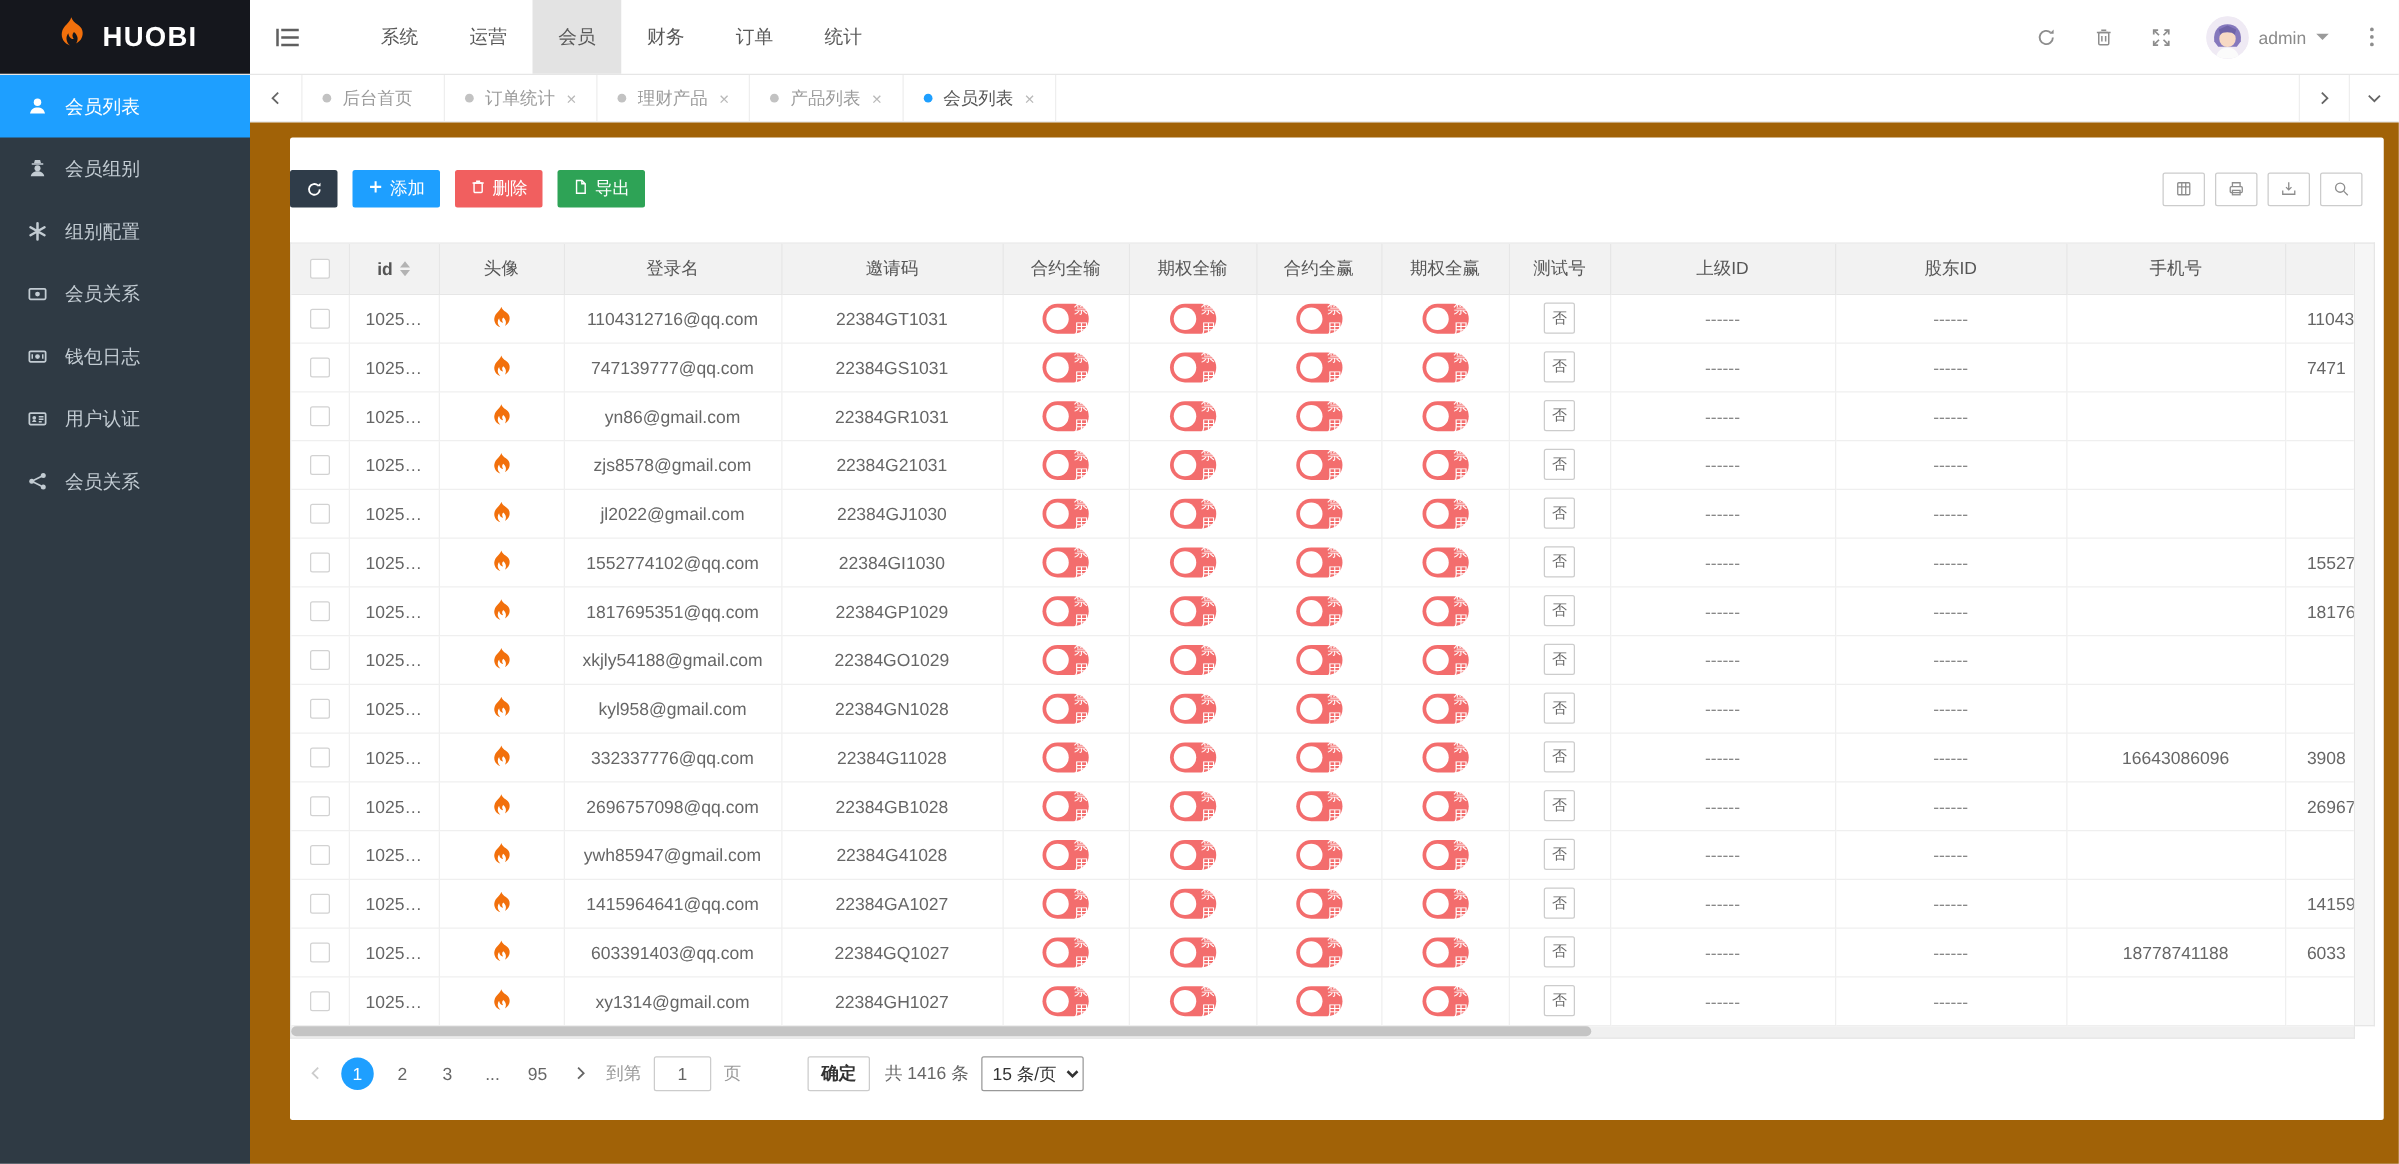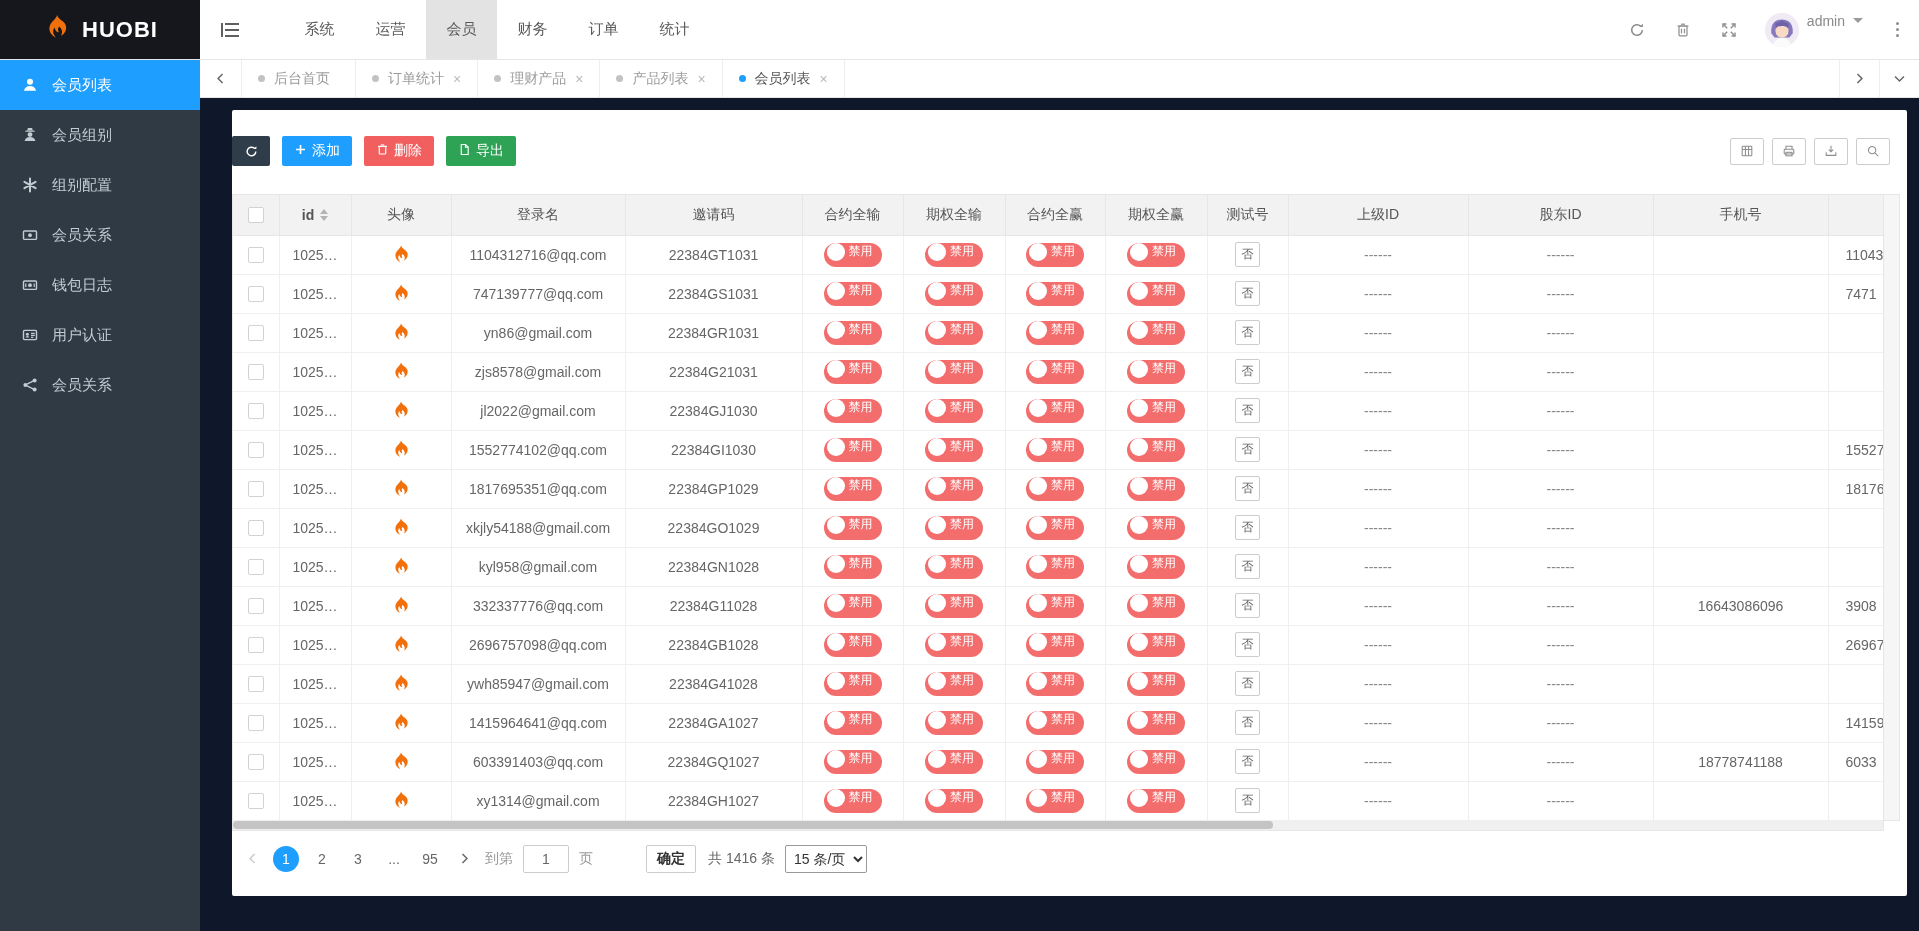--- a/index.html
+++ b/index.html
@@ -19,21 +19,21 @@
   .hamburger .bars span:nth-child(3){top:12px;}
   .hamburger .bars i { position:absolute; left:0; top:0; bottom:0; width:2px; background:#5f5f5f; }
   .nav-menu { display:flex; align-items:stretch; margin-left:24px; }
   .nav-item { width:71px; display:flex; align-items:center; justify-content:center;
     font-size:15px; color:#595959; cursor:pointer; }
   .nav-item.active { background:#e3e3e3; }
   .nav-right { margin-left:auto; display:flex; align-items:center; gap:26px; padding-right:14px; }
   .icon-btn { width:20px; height:20px; display:flex; align-items:center; justify-content:center;
     color:#8d8d8d; cursor:pointer; }
   .icon-btn svg { width:16px; height:16px; }
-  .user-chip { display:flex; align-items:flex-start; gap:8px; cursor:pointer; }
+  .user-chip { display:flex; align-items:center; gap:8px; cursor:pointer; }
   .avatar-img { width:34px; height:34px; border-radius:50%; overflow:hidden; background:#efeaf4; }
   .username { font-size:14px; color:#8a8a8a; }
   .caret-down { width:0; height:0; border:5px solid transparent; border-top-color:#9a9a9a;
     margin-top:5px; }
   .kebab { width:16px; display:flex; flex-direction:column; align-items:center; gap:3px; cursor:pointer; }
   .kebab i { width:3px; height:3px; border-radius:50%; background:#8d8d8d; }
 
   
   .sidebar { position:absolute; top:60px; left:0; bottom:0; width:200px; background:#2f3a44; z-index:20; }
   .side-item { height:50px; display:flex; align-items:center; gap:14px; padding-left:21px;
@@ -55,21 +55,21 @@
   .tab.active { color:#555; }
   .tab.active .dot { background:#1e9fff; }
   .tab .close { font-size:14px; color:#b9b9b9; line-height:1; }
   .tab .close.hidden { visibility:hidden; width:0; }
   .tabbar-right { display:flex; }
   .tab-ctrl { width:40px; display:flex; align-items:center; justify-content:center;
     border-left:1px solid #eee; color:#666; cursor:pointer; }
   .tab-ctrl svg { width:13px; height:13px; }
 
   
-  .content { position:absolute; top:98px; left:200px; right:0; bottom:0; background:#0f172a;
+  .content { position:absolute; top:98px; left:200px; right:0; bottom:0; background:#a16207;
     padding:12px 12px 0 32px; }
   .panel { background:#fff; border-radius:2px; padding:26px 0 22px 0; min-height:786px; }
 
   
   .toolbar { display:flex; align-items:center; padding:0 0 0 0; margin-bottom:28px; }
   .btn { height:30px; border:none; border-radius:2px; color:#fff; font-size:14px;
     display:inline-flex; align-items:center; gap:5px; padding:0 12px; cursor:pointer;
     font-family:inherit; }
   .btn svg { width:13px; height:13px; }
   .btn-dark { background:#2f3c49; width:38px; justify-content:center; padding:0; }
@@ -98,21 +98,21 @@
   tbody td:last-child { border-right:none; }
   td.cell-tail { text-align:left; padding-left:17px; }
   .th-id { display:inline-flex; align-items:center; gap:6px; font-weight:bold;justify-content:space-between; }
   .sort { display:inline-flex; flex-direction:column; gap:2px; }
   .sort i { display:block; width:0; height:0; border:4px solid transparent; }
   .sort .up { border-bottom:5px solid #b3b3b3; border-top:none; }
   .sort .down { border-top:5px solid #b3b3b3; border-bottom:none; }
   input[type="checkbox"] { appearance:none; -webkit-appearance:none; width:16px; height:16px;
     border:1px solid #d2d2d2; border-radius:2px; background:#fff; cursor:pointer; vertical-align:middle; }
   .fox-sm svg { width:22px; height:22px; vertical-align:middle; }
-  .toggle { display:inline-flex; width:58px; height:24px; border-radius:12px;
+  .toggle { display:inline-flex; align-items:center; width:37px; height:24px; border-radius:12px;
     background:#f36d6d; cursor:pointer; }
   .knob { width:18px; height:18px; border-radius:50%; background:#fff; margin-left:3px; flex:none; }
   .tg-label { color:#fff; font-size:12px; margin-left:4px; }
   .test-btn { display:inline-block; min-width:25px; height:25px; line-height:23px; padding:0 4px;
     border:1px solid #ccc; border-radius:2px; background:#fff; font-size:12px; color:#666; cursor:pointer; }
   .dash { color:#888; }
 
   .v-strip { position:absolute; top:0; bottom:10px; left:1652px; width:16px; background:#f6f6f6;
     border:1px solid #e6e6e6; border-left:none; }
   .h-scroll { width:1652px; height:10px; background:#f0f0f0; border:1px solid #e6e6e6; border-top:none; }

